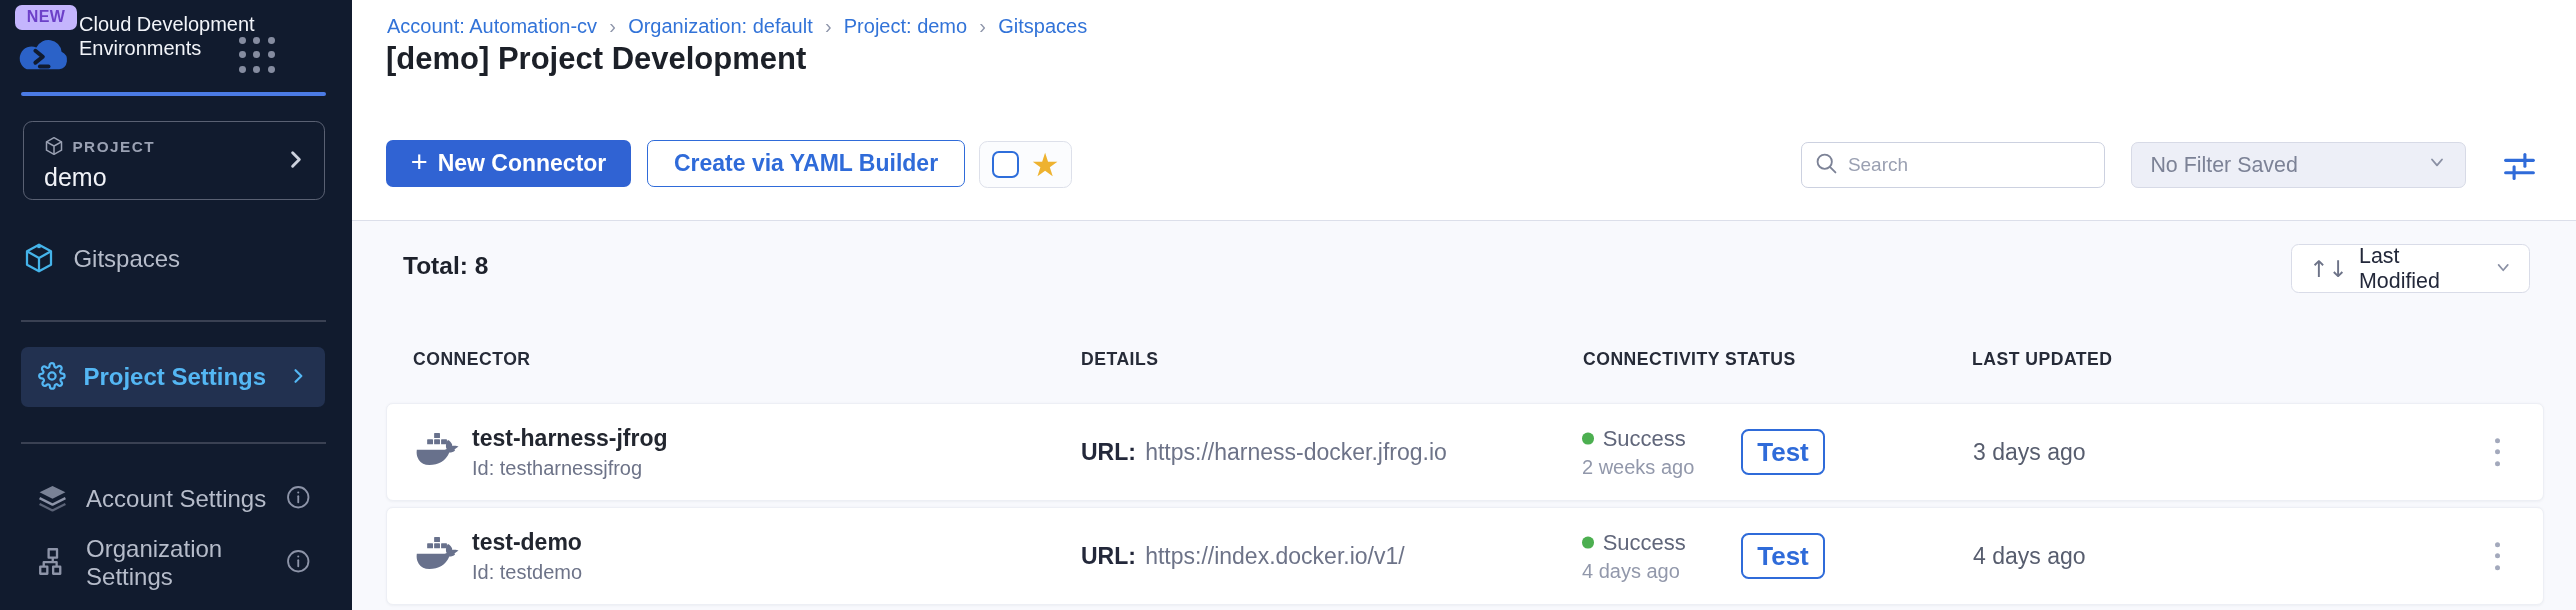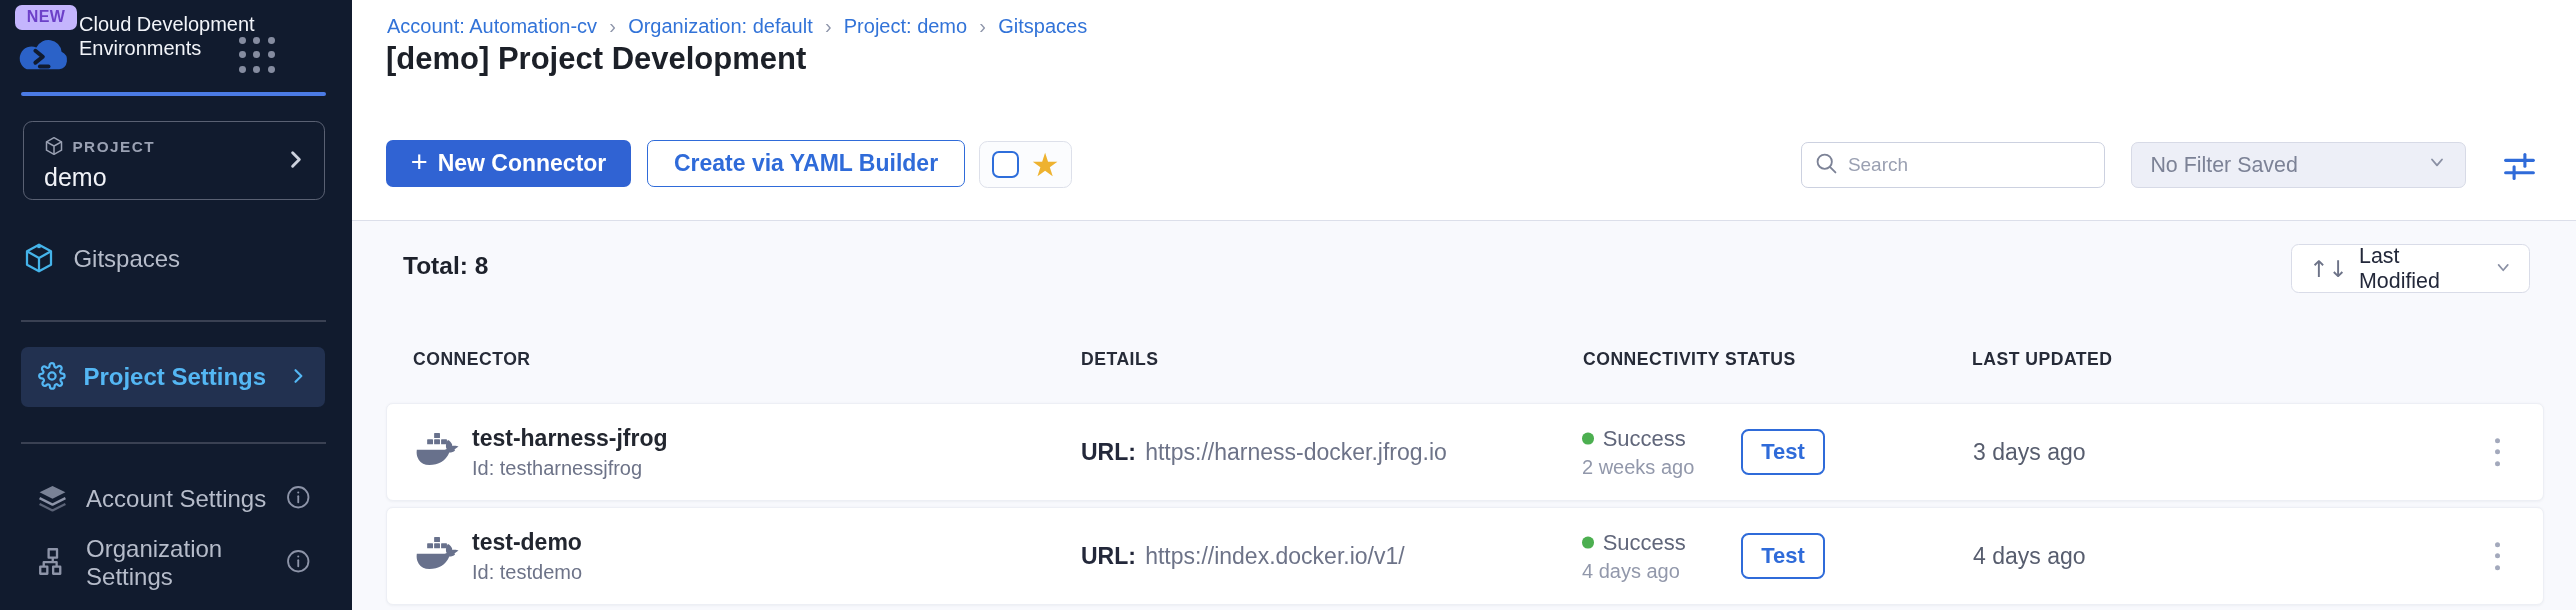--- a/index.html
+++ b/index.html
@@ -104,21 +104,21 @@
   .c-details { left:694px; font-size:23px; white-space:nowrap; }
   .det-label { font-weight:700; color:#23283a; margin-right:9.2px; }
   .det-value { color:#6d7388; }
   .c-status { left:1195px; }
   .status-line { display:flex; align-items:center; gap:9.2px; }
   .status-dot { width:11.5px; height:11.5px; border-radius:50%; background:#4caf50; }
   .status-text { font-size:22px; color:#60667a; }
   .status-time { font-size:20px; color:#9298ab; margin-top:3.8px; }
   .c-test { left:1354px; }
   .test-btn { width:84px; height:46px; background:#fff; border:2.3px solid #2f6bd9; border-radius:7.6px;
-              color:#2f6bd9; font-size:22px; font-weight:700; display:flex; align-items:center;
+              color:#2f6bd9; font-size:26px; font-weight:700; display:flex; align-items:center;
               justify-content:center; font-family:inherit; cursor:pointer; }
   .c-updated { left:1586px; font-size:23px; color:#575d6e; }
   .c-kebab { left:2100px; display:flex; flex-direction:column; gap:6.1px; padding:7.6px; cursor:pointer; }
   .c-kebab i { width:5.4px; height:5.4px; border-radius:50%; background:#a3a9bc; }
 </style>
 </head>
 <body>
 
 <div class="screen">
 

